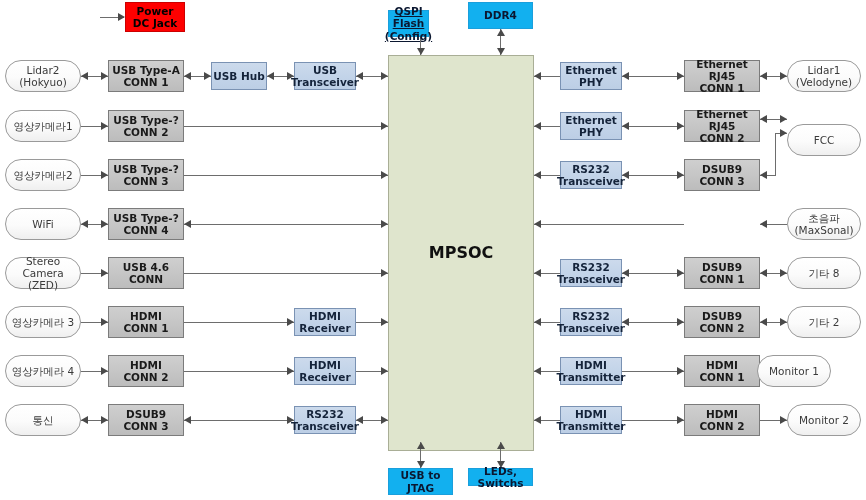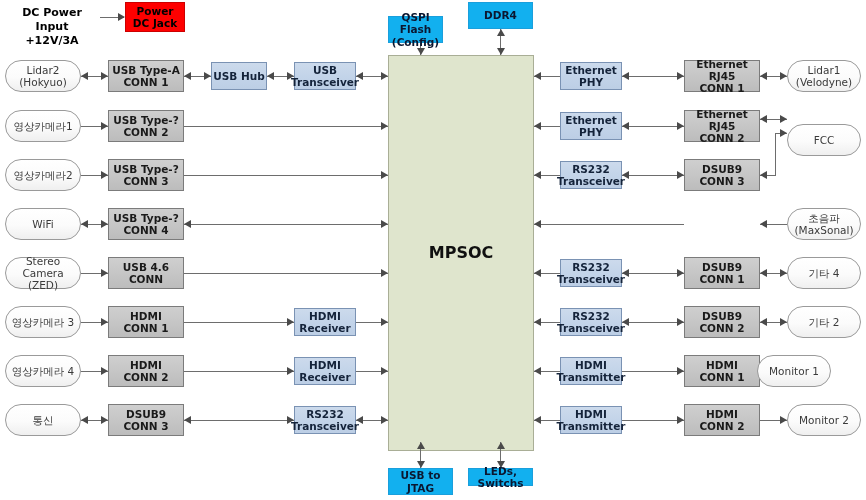--- a/index.html
+++ b/index.html
@@ -133,28 +133,26 @@
     border-left: 4px solid transparent;
     border-right: 4px solid transparent;
     border-bottom: 7px solid #4a4a4a;
   }
 </style>
 </head>
 <body>
 
 <div id="canvas">
 
-  <div class="freetext" style="left:4px; top:6px; width:96px;">DC Power Input
-+12V/3A</div>
   <div class="wire h" style="left:100px; top:17px; width:24px;"></div>
   <div class="arrow right" style="left:118px; top:13px;"></div>
   <div class="node power" style="left:125px; top:2px; width:60px; height:30px;">Power
 DC Jack</div>
 
-  <div class="node cyan" style="left:388px; top:16px; width:55px; height:27px;">QSPI Flash
+  <div class="node cyan" style="left:388px; top:10px; width:41px; height:27px;text-decoration:underline;">QSPI Flash
 (Config)</div>
   <div class="wire v" style="left:420px; top:29px; height:26px;"></div>
   <div class="arrow up" style="left:417px; top:29px;"></div>
   <div class="arrow down" style="left:417px; top:48px;"></div>
 
   <div class="node cyan" style="left:468px; top:2px; width:65px; height:27px;">DDR4</div>
   <div class="wire v" style="left:500px; top:29px; height:26px;"></div>
   <div class="arrow up" style="left:497px; top:29px;"></div>
   <div class="arrow down" style="left:497px; top:48px;"></div>
 
@@ -322,21 +320,21 @@
   <div class="node xcvr" style="left:560px; top:259px; width:62px; height:28px;">RS232
 Transceiver</div>
   <div class="wire h" style="left:622px; top:273px; width:62px;"></div>
   <div class="arrow left" style="left:622px; top:269px;"></div>
   <div class="arrow right" style="left:677px; top:269px;"></div>
   <div class="node conn" style="left:684px; top:257px; width:76px; height:32px;">DSUB9
 CONN 1</div>
   <div class="wire h" style="left:760px; top:273px; width:27px;"></div>
   <div class="arrow left" style="left:760px; top:269px;"></div>
   <div class="arrow right" style="left:780px; top:269px;"></div>
-  <div class="node periph" style="left:787px; top:257px; width:74px; height:32px;">기타 4</div>
+  <div class="node periph" style="left:787px; top:257px; width:74px; height:32px;">기타 8</div>
 
   <div class="wire h" style="left:534px; top:322px; width:26px;"></div>
   <div class="arrow left" style="left:534px; top:318px;"></div>
   <div class="node xcvr" style="left:560px; top:308px; width:62px; height:28px;">RS232
 Transceiver</div>
   <div class="wire h" style="left:622px; top:322px; width:62px;"></div>
   <div class="arrow left" style="left:622px; top:318px;"></div>
   <div class="arrow right" style="left:677px; top:318px;"></div>
   <div class="node conn" style="left:684px; top:306px; width:76px; height:32px;">DSUB9
 CONN 2</div>

